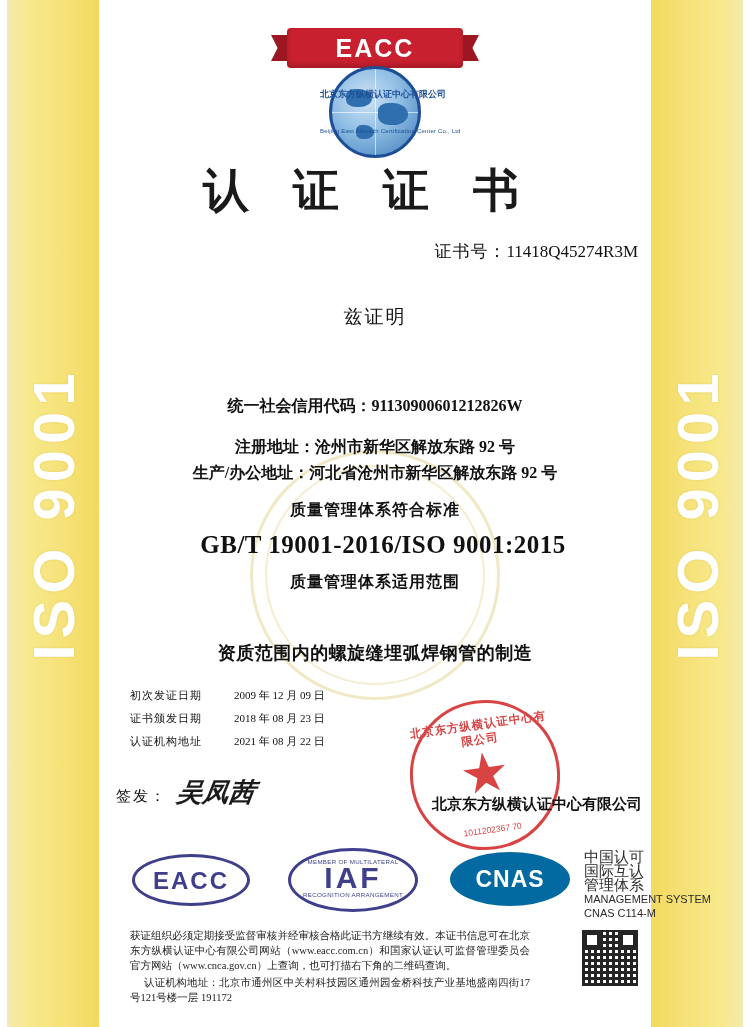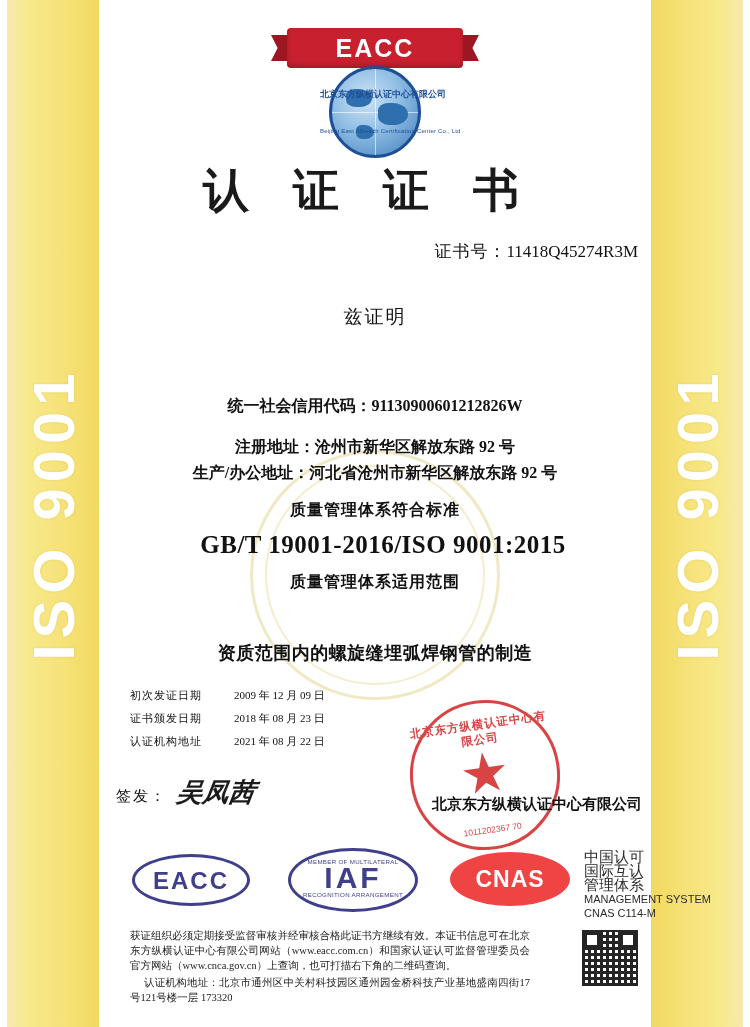--- a/index.html
+++ b/index.html
@@ -319,21 +319,21 @@
     font-family: "Liberation Sans", sans-serif;
   }
   .logo-iaf .top { font-size: 6.2px; margin-top: 7px; letter-spacing: .3px; }
   .logo-iaf .mid { font-size: 30px; font-weight: bold; letter-spacing: 3px; line-height: 26px; }
   .logo-iaf .bot { font-size: 6.2px; letter-spacing: .3px; }
   .logo-cnas {
     position: absolute;
     left: 318px; top: 4px;
     width: 120px; height: 54px;
     border-radius: 50%;
-    background: #ef4444;
+    background: #0369a1;
     color: #fff;
     font-family: "Liberation Sans", sans-serif;
     font-weight: bold;
     font-size: 23px;
     letter-spacing: 1px;
     text-align: center;
     line-height: 54px;
   }
   .cnas-text {
     position: absolute;
@@ -467,17 +467,17 @@
       <div class="cn">中国认可</div>
       <div class="cn">国际互认</div>
       <div class="cn">管理体系</div>
       <div class="en">MANAGEMENT SYSTEM</div>
       <div class="en">CNAS C114-M</div>
     </div>
   </div>
 
   <div class="footer">
     <p>获证组织必须定期接受监督审核并经审核合格此证书方继续有效。本证书信息可在北京东方纵横认证中心有限公司网站（www.eacc.com.cn）和国家认证认可监督管理委员会官方网站（www.cnca.gov.cn）上查询，也可打描右下角的二维码查询。</p>
-    <p class="indent">认证机构地址：北京市通州区中关村科技园区通州园金桥科技产业基地盛南四街17号121号楼一层 173320</p>
+    <p class="indent">认证机构地址：北京市通州区中关村科技园区通州园金桥科技产业基地盛南四街17号121号楼一层 191172</p>
   </div>
   <div class="qr"></div>
 
 </div>
 
 </body></html>

